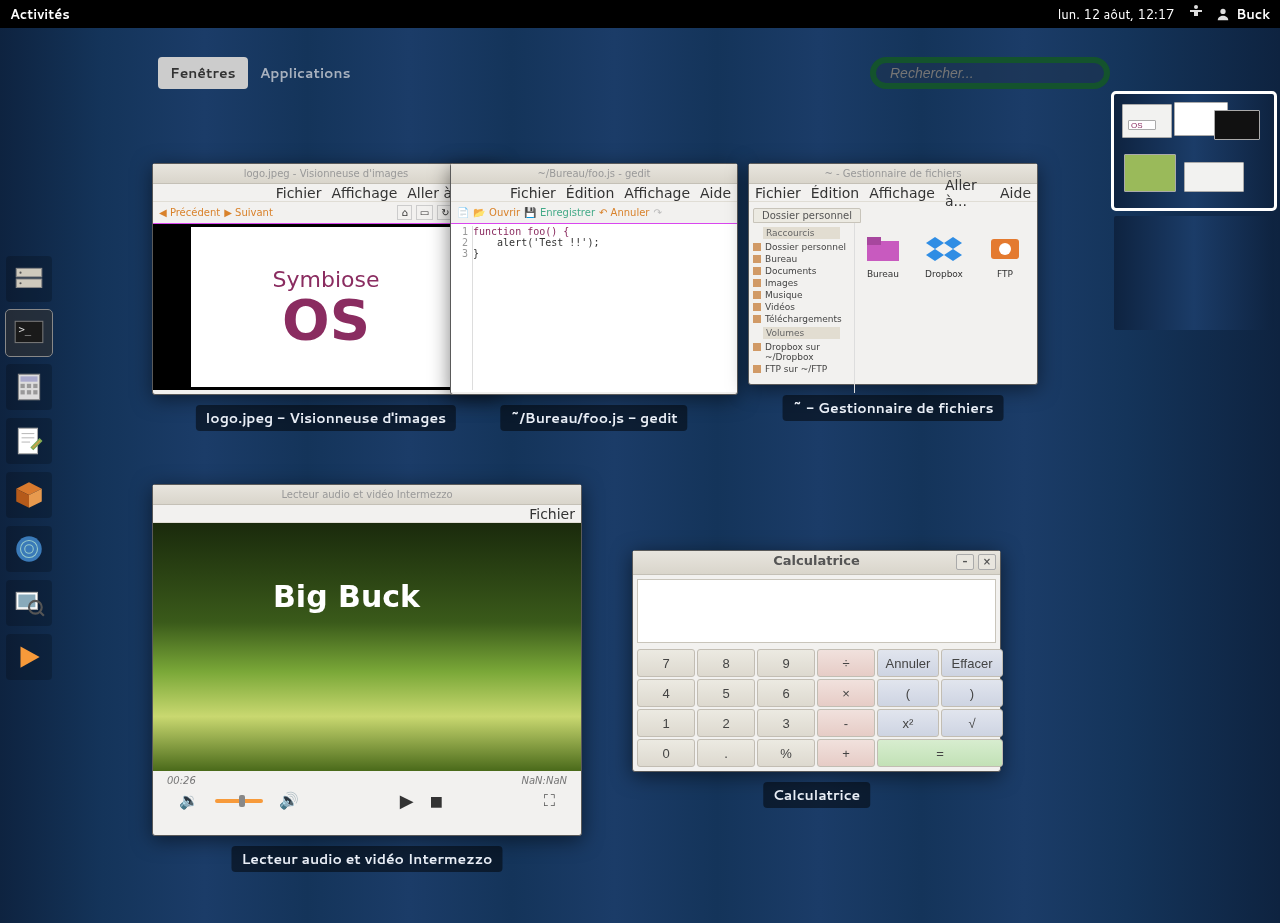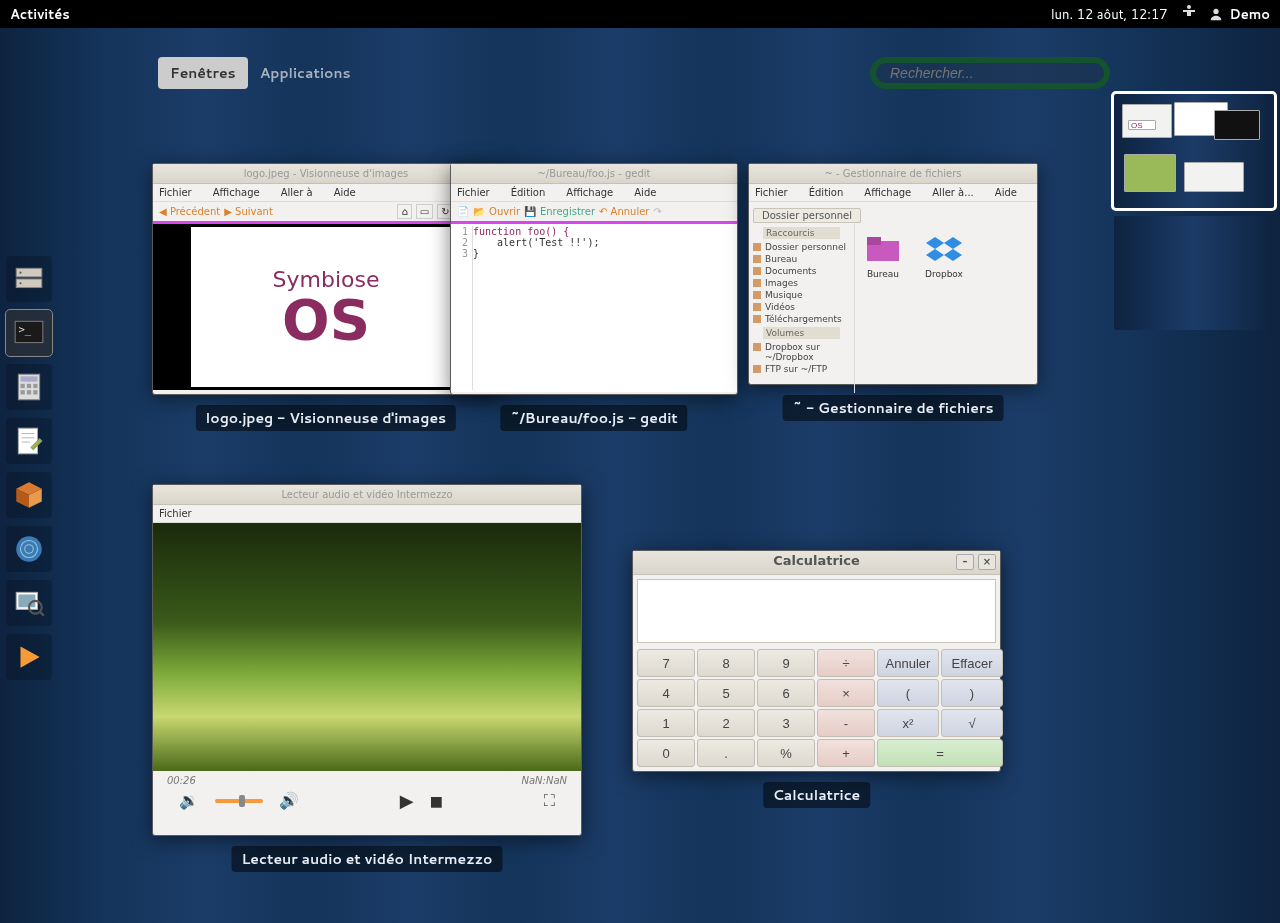--- a/index.html
+++ b/index.html
@@ -69,22 +69,22 @@
   padding: 3px 10px; border-radius: 4px; position: relative; left: 50%; transform: translateX(-50%);
 }
 .winframe {
   background: #f2f1ef; border: 1px solid #5a5a5a; border-radius: 3px;
   font-family: "DejaVu Sans", sans-serif; color: #333; box-shadow: 0 4px 20px rgba(0,0,0,.5);
 }
 .winframe .titlebar {
   height: 20px; background: linear-gradient(#e8e5de,#d9d5cb); border-bottom: 1px solid #c4c0b6;
   font-size: 10px; color: #999; text-align: center; line-height: 20px;
 }
-.winframe .menubar { height: 18px; font-size: 10px; color: #333; padding: 0 6px; display: flex; gap: 21px; align-items: center; border-bottom: 1px solid #e0ddd5; }
-.winframe .toolbar { height: 22px; display: flex; align-items: center; gap: 4px; padding: 0 6px; font-size: 10px; border-bottom: 3px solid #d946ef; }
+.winframe .menubar { height: 18px; font-size: 14px; color: #333; padding: 0 6px; display: flex; gap: 10px; align-items: center; border-bottom: 1px solid #e0ddd5; justify-content: flex-end; }
+.winframe .toolbar { height: 22px; display: flex; align-items: center; gap: 4px; padding: 0 6px; font-size: 10px; border-bottom: 1px solid #d946ef; }
 
 
 .calc { width: 369px; }
 .calc .titlebar { height: 24px; font-size: 13px; color: #555; font-weight: bold; position: relative; }
 .calc .titlebar .buttons { position: absolute; right: 4px; top: 3px; display: flex; gap: 4px; }
 .calc .titlebar .wbtn { width: 18px; height: 16px; background: #e8e5de; border: 1px solid #aaa; border-radius: 2px; font-size: 10px; line-height: 14px; text-align: center; color: #555; }
 .calc .display { height: 64px; background: #fff; margin: 4px; border: 1px solid #c9c5bb; }
 .calc .keys { display: grid; grid-template-columns: repeat(4,58px) 62px 62px; grid-auto-rows: 28px; gap: 2px; padding: 2px 4px 4px; }
 .calc .keys button {
   border: 1px solid #c2bdb3; border-radius: 3px; font-size: 13px; color: #444;
@@ -136,21 +136,21 @@
         <circle cx="8" cy="3" r="2"></circle>
         <rect x="6" y="6" width="4" height="6"></rect>
         <rect x="2" y="6" width="12" height="2"></rect>
       </svg>
   </span>
   <span class="user">
     <svg width="14" height="14" viewBox="0 0 16 16">
         <circle cx="8" cy="5" r="3"></circle>
         <path d="M2 15c0-3 3-5 6-5s6 2 6 5z"></path>
       </svg>
-    <span>Demo</span>
+    <span>Buck</span>
   </span>
 </div>
 
 <div class="overview-header">
   <div class="view-tabs">
     <span class="tab active">Fenêtres</span>
     <span class="tab">Applications</span>
   </div>
   <div class="search-box">
     <input placeholder="Rechercher..." style="">
@@ -324,34 +324,41 @@
           </div>
         <div class="iconbox">
             <svg class="ic" viewBox="0 0 36 32">
               <polygon points="9,4 18,10 9,16 0,10" fill="#2f8de4"></polygon>
               <polygon points="27,4 36,10 27,16 18,10" fill="#2f8de4"></polygon>
               <polygon points="9,16 18,22 9,28 0,22" fill="#2f8de4"></polygon>
               <polygon points="27,16 36,22 27,28 18,22" fill="#2f8de4"></polygon>
             </svg>
             <span>Dropbox</span>
           </div>
+        <div class="iconbox">
+            <svg class="ic" viewBox="0 0 36 32">
+              <rect x="4" y="6" width="28" height="20" fill="#e47a2f" rx="3"></rect>
+              <circle cx="18" cy="16" r="6" fill="#fff"></circle>
+            </svg>
+            <span>FTP</span>
+          </div>
       </div>
     </div>
   </div>
   <div class="label">~ - Gestionnaire de fichiers</div>
 </div>
 
 <div class="thumb" style="left:152px; top:484px; width:430px;">
   <div class="winframe player" style="height:352px">
     <div class="titlebar">Lecteur audio et vidéo Intermezzo</div>
     <div class="menubar">
       <span>Fichier</span>
     </div>
     <div class="vid">
-      <div class="bbbtext"><br></div>
+      <div class="bbbtext"><span>Big Buck</span><br></div>
     </div>
     <div class="controls">
       <div class="times">
         <span>00:26</span>
         <span>NaN:NaN</span>
       </div>
       <div class="ctlrow">
         <span style="color:#555">🔉</span>
         <div class="vol-slider">
             <div class="knob"></div>

